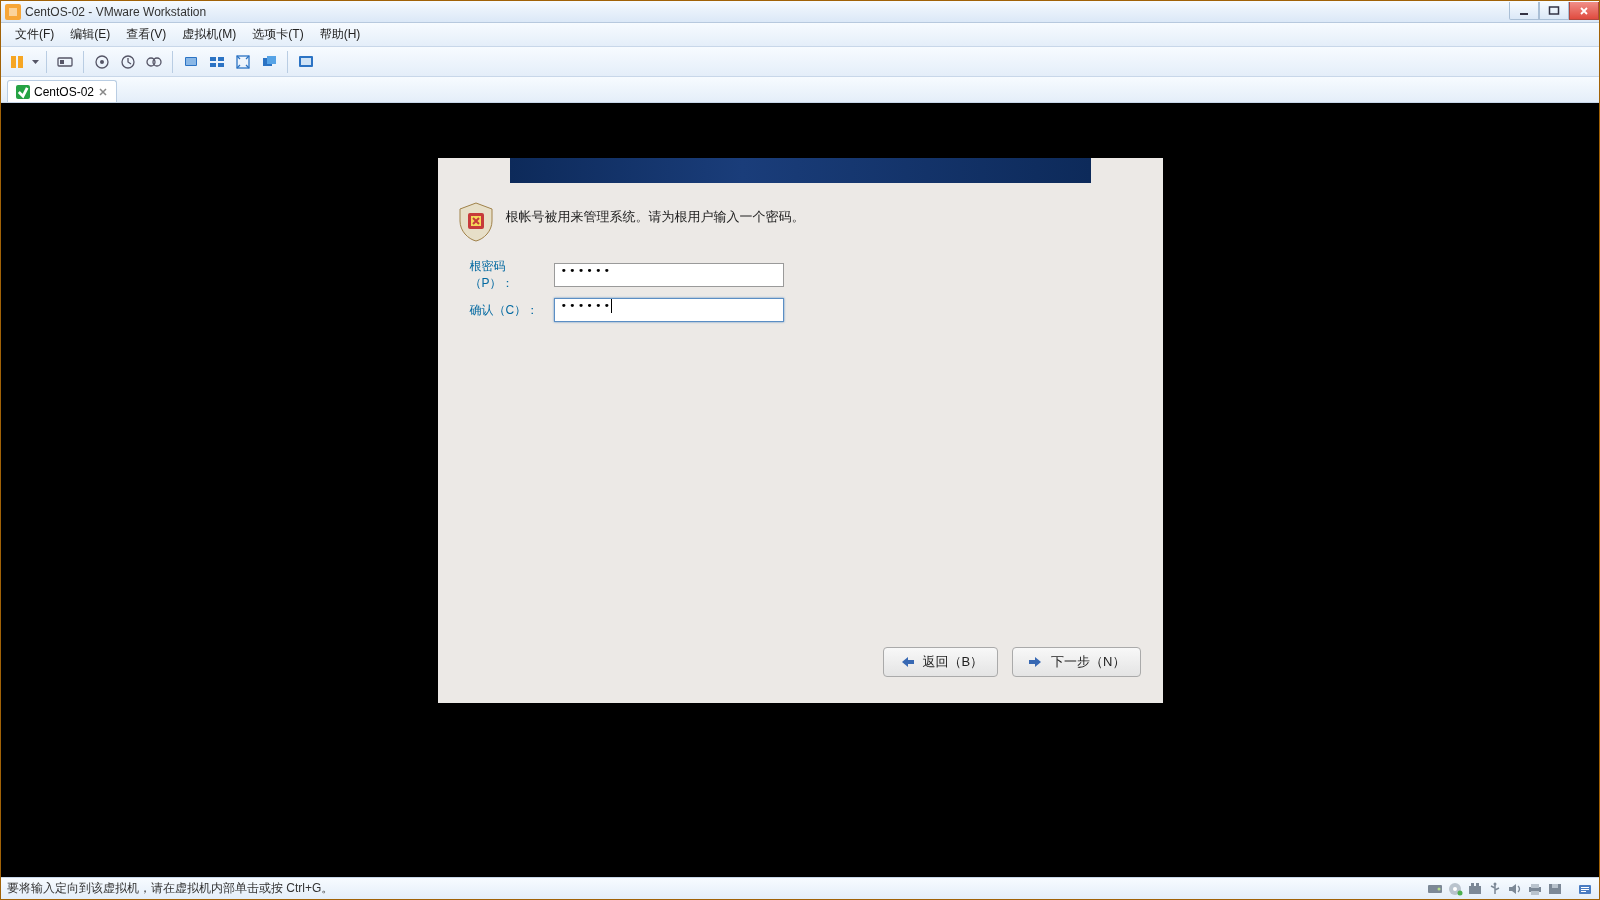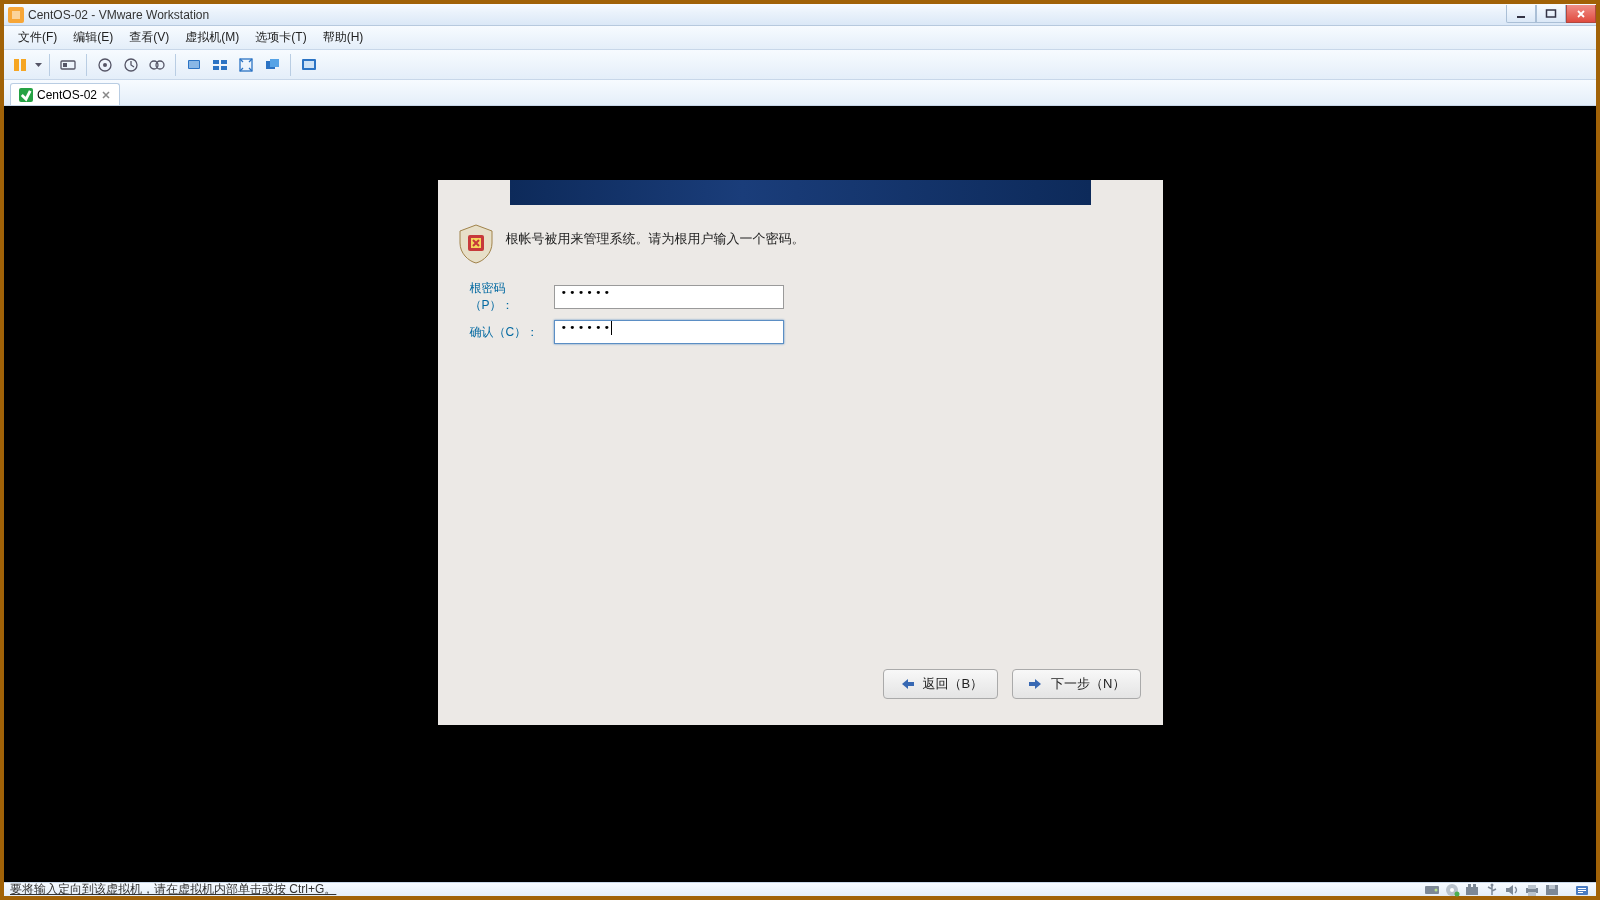--- a/index.html
+++ b/index.html
@@ -1,19 +1,19 @@
 <!DOCTYPE html>
 <html><head>
 <meta charset="utf-8">
 <style>
   * { margin: 0; padding: 0; box-sizing: border-box; }
   body { font-family: "Microsoft YaHei", "Segoe UI", Tahoma, sans-serif; font-size: 12px; width: 1600px; height: 900px; overflow: hidden; background: #fff; }
 
   
-  .vmware-window { width: 100%; height: 100%; display: flex; flex-direction: column; border: 4px solid #a16207; justify-content: center; }
+  .vmware-window { width: 100%; height: 100%; display: flex; flex-direction: column; border: 1px solid #a16207; justify-content: center; }
 
   .titlebar { height: 22px; background: linear-gradient(to bottom, #f7fbff 0%, #eaf2fb 40%, #dbe8f7 100%); display: flex; align-items: center; padding-left: 4px; border-bottom: 1px solid #b7c9de; }
   .titlebar-icon { width: 16px; height: 16px; background: #f7a637; border-radius: 2px; margin-right: 4px; display:flex; align-items:center; justify-content:center;}
   .titlebar-icon svg{width:12px;height:12px;}
   .titlebar-text { color: #333; }
   .win-controls { margin-left: auto; display: flex; }
   .win-btn { width: 30px; height: 18px; display: flex; align-items: center; justify-content: center; border: 1px solid #aabfd6; border-top:none; background: linear-gradient(#f7fbff,#dbe8f7); margin-top:-1px;}
   .win-min{border-top-left-radius:0;border-bottom-left-radius:2px;}
   .win-close { background: linear-gradient(#f08f88,#e04b3f); border-color:#b0483f; }
   .win-btn svg{width:12px;height:10px;}
@@ -26,23 +26,23 @@
   .tb-btn { width: 24px; height: 24px; display:flex; align-items:center; justify-content:center; border-radius:2px;}
   .tb-btn svg{width:16px;height:16px;}
   .tb-dd{width:9px;display:flex;align-items:center;justify-content:center;}
   .tb-dd svg{width:7px;height:4px;}
 
   .tabstrip { height: 26px; background: linear-gradient(#f7fbff,#e4eef9); display:flex; align-items:flex-end; padding: 0 6px; border-bottom:1px solid #c8d7e9;}
   .tab { height:22px; background:#fff; border:1px solid #b9cde3; border-bottom:none; border-radius:3px 3px 0 0; display:flex; align-items:center; padding: 4px 8px; gap:4px;}
   .tab-icon{width:14px;height:14px; background:#25a244; border-radius:2px; display:flex;align-items:center;justify-content:center;}
   .tab-close{width:10px;height:10px;}
 
-  .vm-display { flex:1; background:#000; display:flex; align-items:flex-start; justify-content:center; padding-top: 74px; }
-
-  .statusbar { height:14px; background:linear-gradient(#f7fbff,#e4eef9); border-top:1px solid #c8d7e9; display:flex; align-items:center; padding:0 6px; color:#333;text-decoration:underline;}
+  .vm-display { flex:1; background:#000; display:flex; align-items:flex-start; justify-content:center; padding-top: 55px; }
+
+  .statusbar { height:22px; background:linear-gradient(#f7fbff,#e4eef9); border-top:1px solid #c8d7e9; display:flex; align-items:center; padding:0 6px; color:#333;}
   .status-icons{margin-left:auto;display:flex;gap:4px;align-items:center;}
   .status-icons svg{width:16px;height:14px;}
 
   
   .centos-installer { width: 725px; height:545px; background:#ece9e6; display:flex; flex-direction:column; }
   .centos-header { height:25px; background: linear-gradient(to right, #0d2a5a 0%, #1a3d7a 40%, #0d2a5a 100%); margin: 0 72px 0 72px;}
   .centos-body { flex:1; padding: 18px 18px 10px 18px; display:flex; flex-direction:column; }
   .inst-row { display:flex; align-items:flex-start; gap:10px; margin-bottom:12px;}
   .shield-icon { width:40px; height:42px; display:flex; align-items:center; justify-content:center;}
   .inst-text { color:#222; font-size:13px; line-height:1.6; padding-top:6px;}

